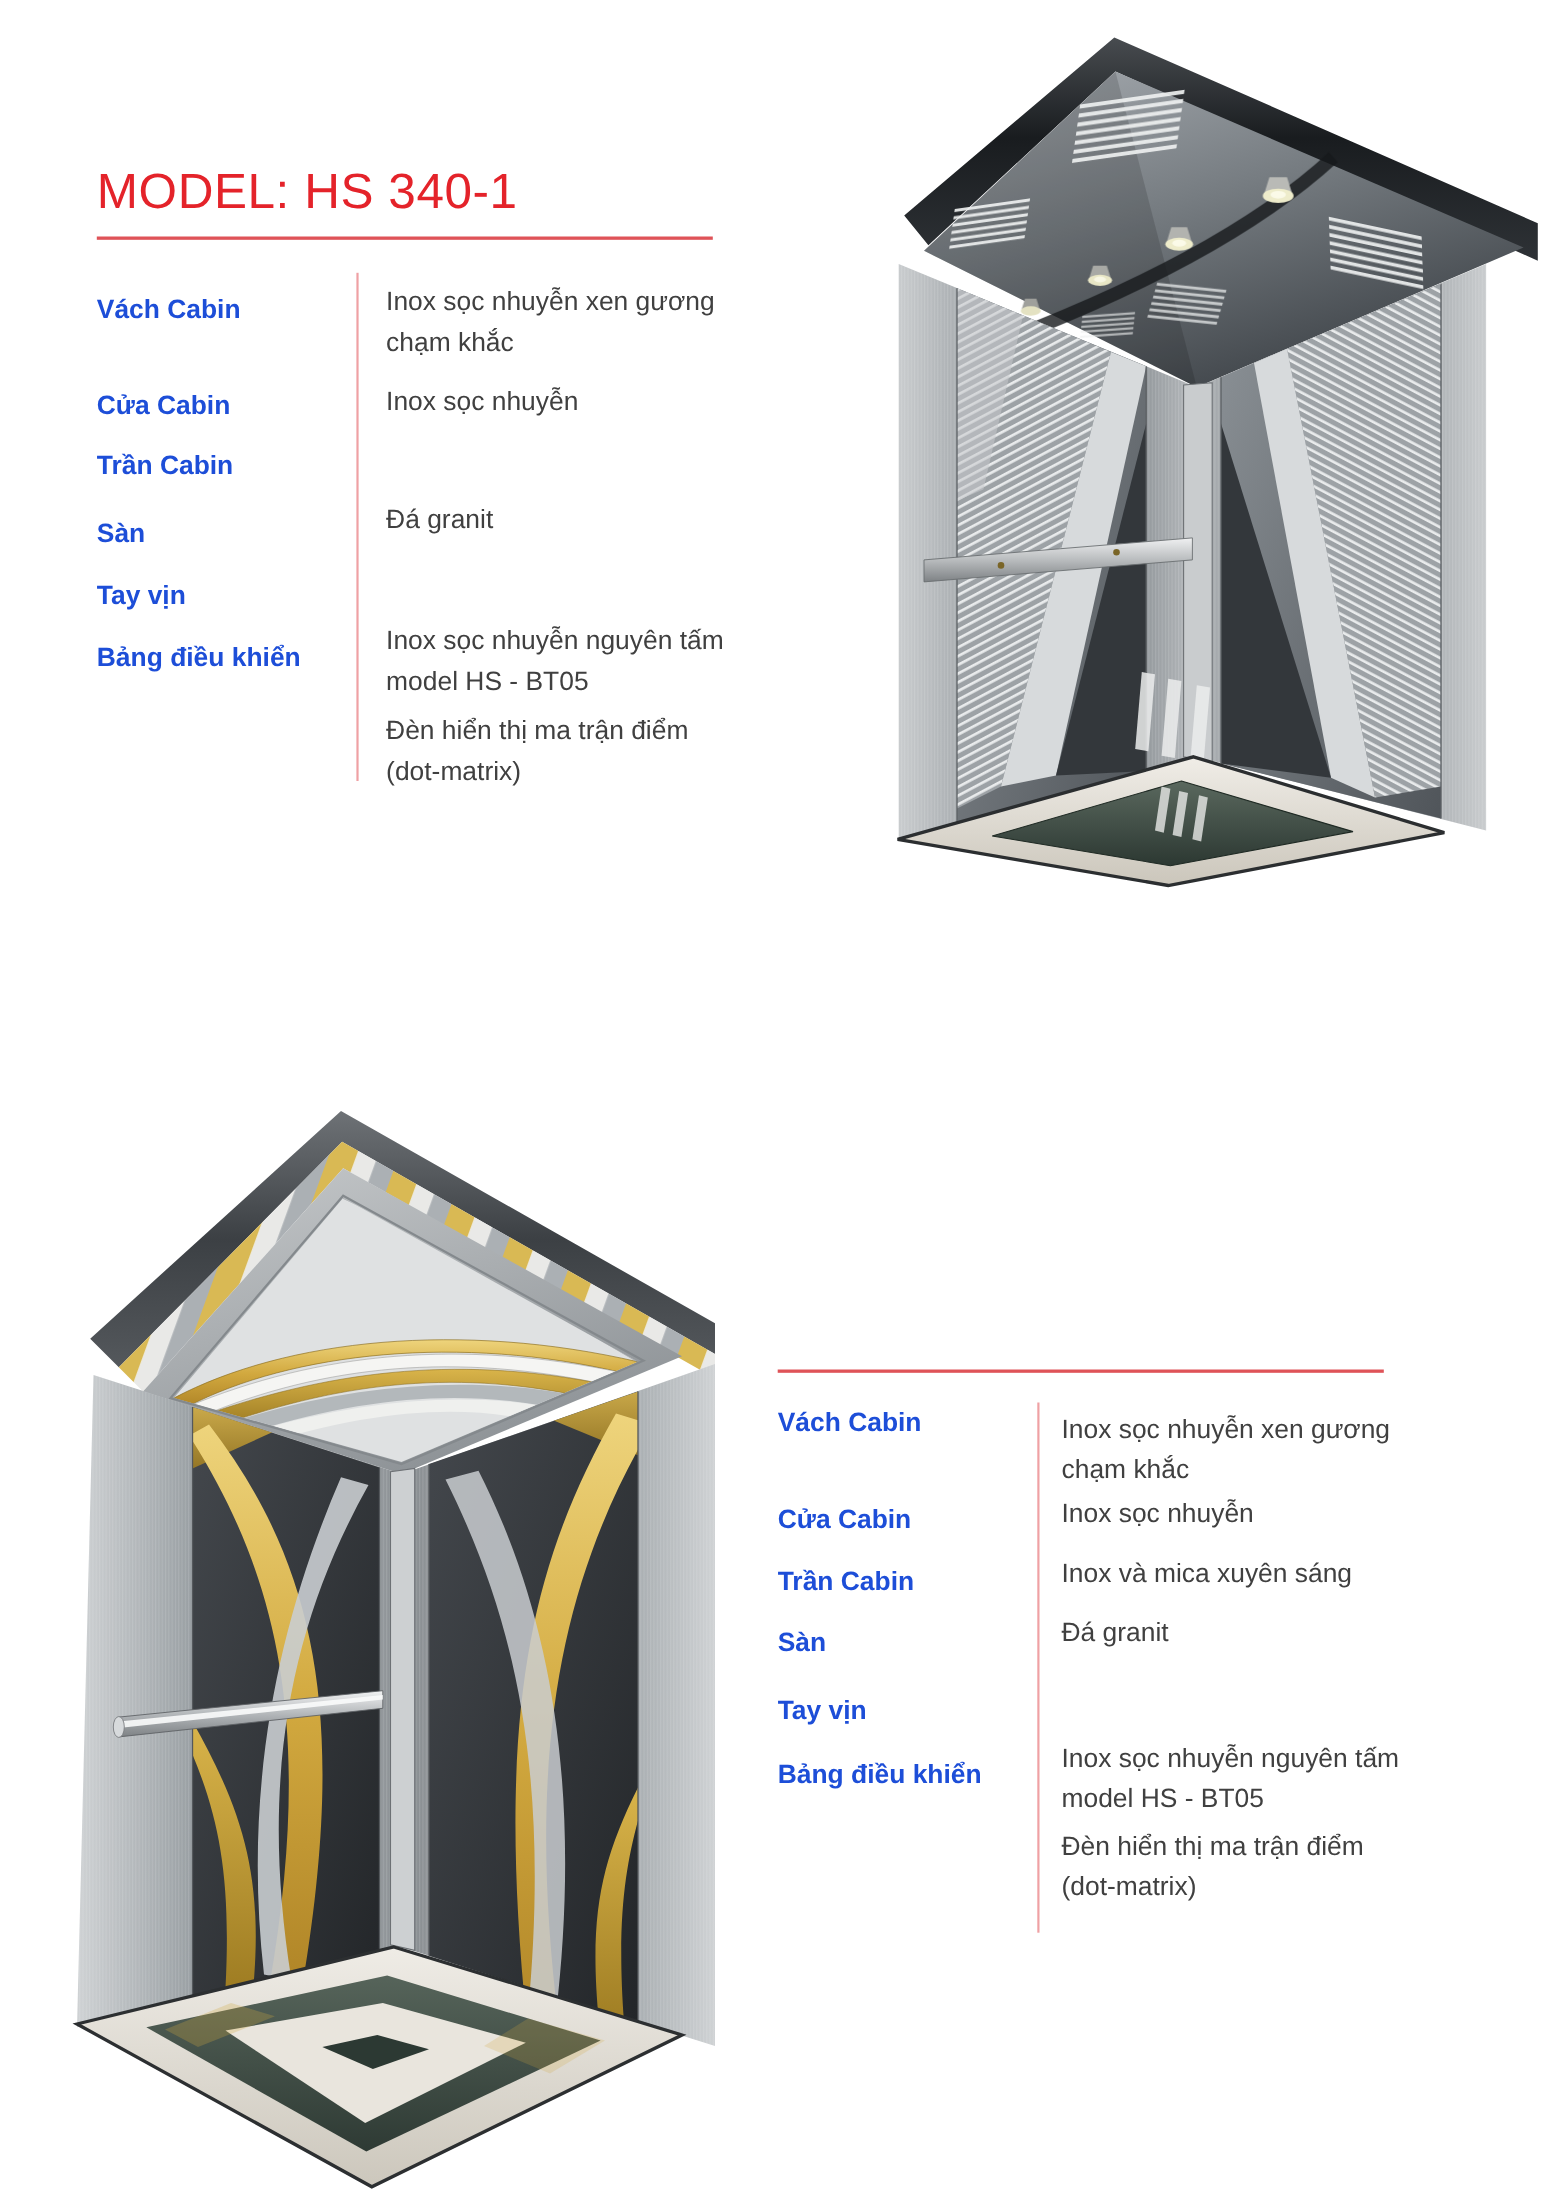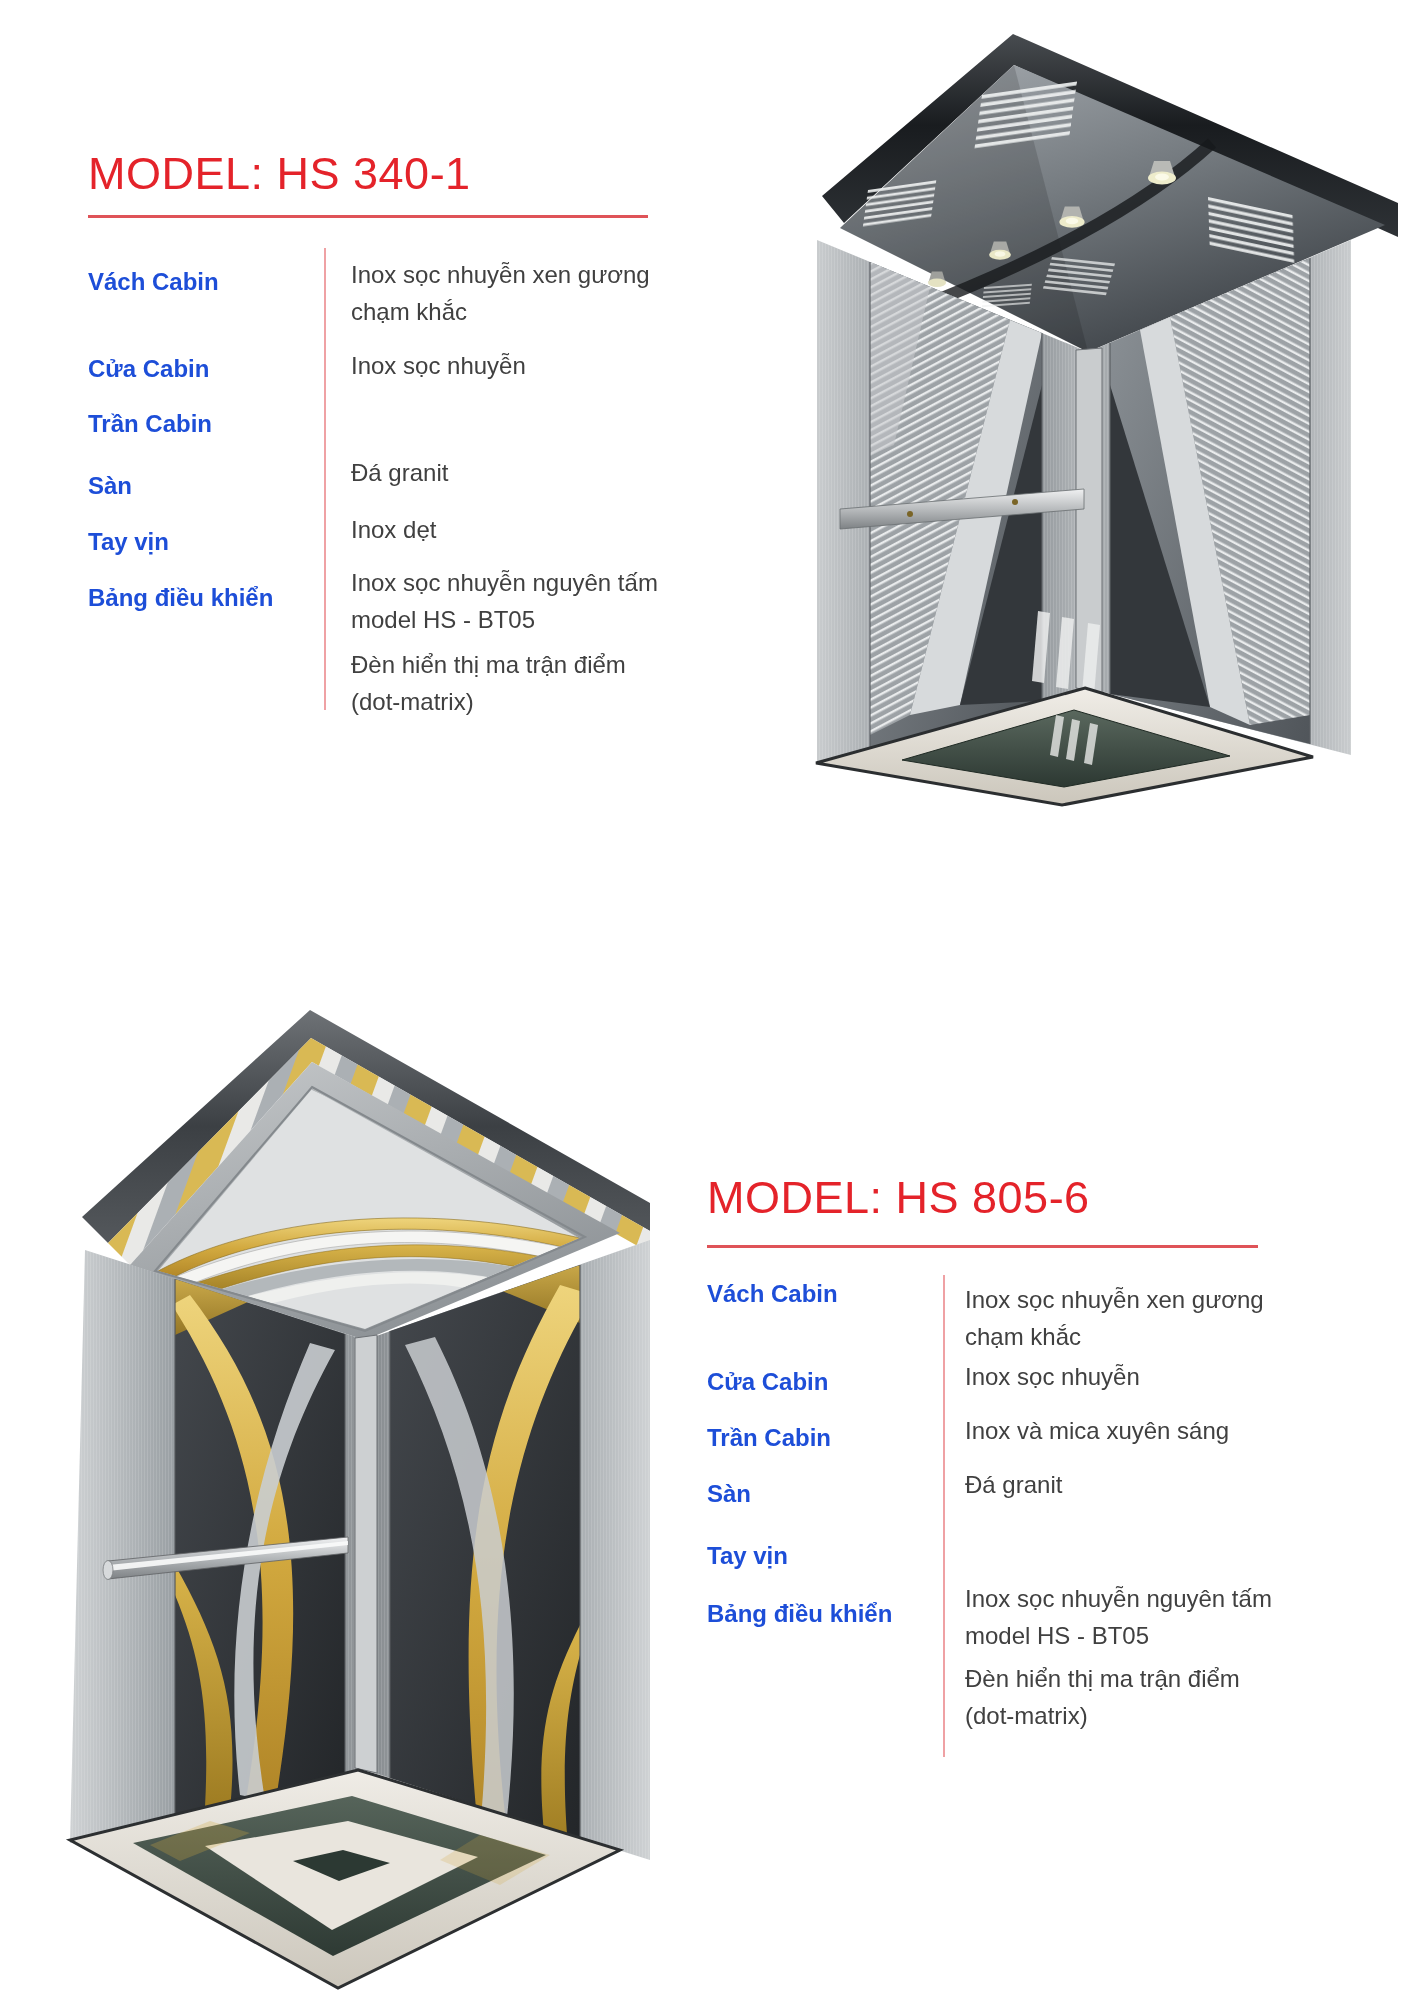--- a/index.html
+++ b/index.html
@@ -346,27 +346,25 @@
   <div class="lbl" style="left:88px;top:355px">Cửa Cabin</div>
   <div class="lbl" style="left:88px;top:410px">Trần Cabin</div>
   <div class="lbl" style="left:88px;top:472px">Sàn</div>
   <div class="lbl" style="left:88px;top:528px">Tay vịn</div>
   <div class="lbl" style="left:88px;top:584px">Bảng điều khiển</div>
 
   <div class="val" style="left:351px;top:256px">Inox sọc nhuyễn xen gương
 chạm khắc</div>
   <div class="val" style="left:351px;top:347px">Inox sọc nhuyễn</div>
   <div class="val" style="left:351px;top:454px">Đá granit</div>
-  <div class="val" style="left:351px;top:511px">Inox dẹt</div>
   <div class="val" style="left:351px;top:564px">Inox sọc nhuyễn nguyên tấm
 model HS - BT05</div>
   <div class="val" style="left:351px;top:646px">Đèn hiển thị ma trận điểm
 (dot-matrix)</div>
 
-  <h1 class="title" style="left:707px;top:1174px">MODEL: HS 805-6</h1>
   <div class="hrule" style="left:707px;top:1245px;width:551px"></div>
   <div class="vrule" style="left:943px;top:1275px;height:482px"></div>
 
   <div class="lbl" style="left:707px;top:1280px">Vách Cabin</div>
   <div class="lbl" style="left:707px;top:1368px">Cửa Cabin</div>
   <div class="lbl" style="left:707px;top:1424px">Trần Cabin</div>
   <div class="lbl" style="left:707px;top:1480px">Sàn</div>
   <div class="lbl" style="left:707px;top:1542px">Tay vịn</div>
   <div class="lbl" style="left:707px;top:1600px">Bảng điều khiển</div>
 

